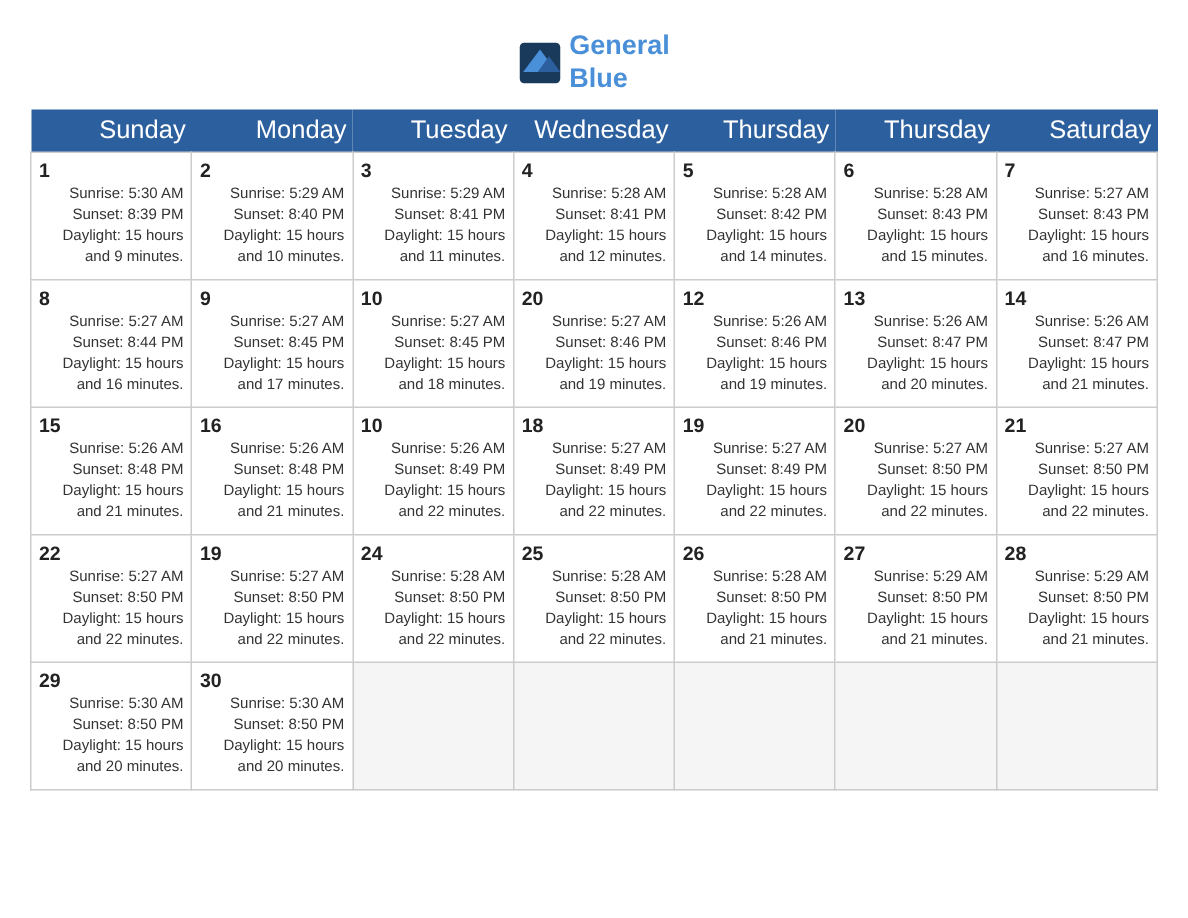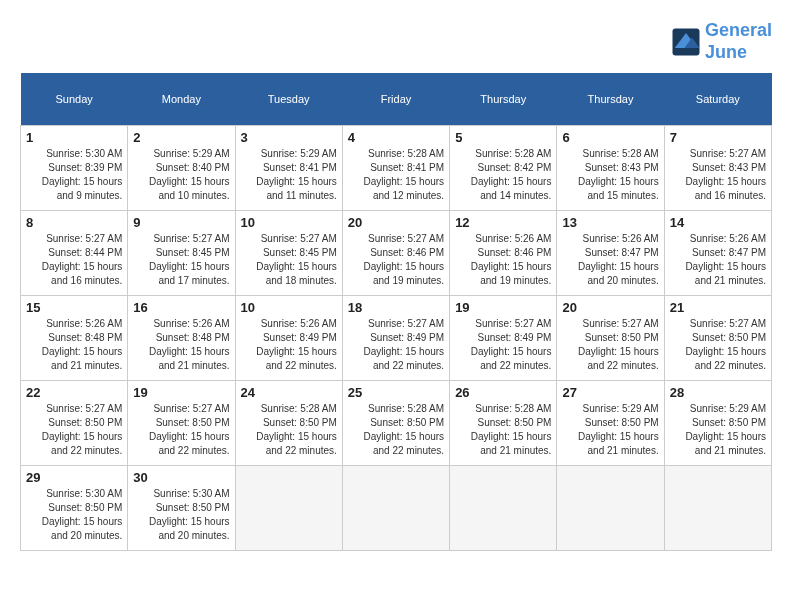--- a/index.html
+++ b/index.html
@@ -5,21 +5,21 @@
     * { box-sizing: border-box; margin: 0; padding: 0; }
     body {
       font-family: Arial, sans-serif;
       background: #fff;
       width: 792px;
       min-height: 612px;
       padding: 20px;
     }
     .header {
       display: flex;
-      justify-content: flex-end;
+      justify-content: center;
       align-items: flex-start;
       margin-bottom: 10px;
     }
     .logo {
       display: flex;
       align-items: center;
     }
     .logo-text {
       font-size: 18px;
       font-weight: bold;
@@ -47,23 +47,23 @@
       color: #555;
     }
     table {
       width: 100%;
       border-collapse: collapse;
       font-size: 11px;
     }
     th {
       background-color: #2c5f9e;
       color: #fff;
-      padding: 20px 4px;
-      text-align: center;
-      font-size: 11px;
+      padding: 4px 4px;
+      text-align: right;
+      font-size: 17px;
       font-weight: normal;
     }
     td {
       border: 1px solid #ccc;
       vertical-align: top;
       padding: 4px 5px;
       height: 85px;
       width: 14.28%;
       background: #fff;
     }
@@ -89,32 +89,32 @@
 
 <div class="header">
   <div class="logo">
     <svg class="logo-icon" viewBox="0 0 40 40">
       <rect x="2" y="2" width="36" height="36" rx="4" fill="#1a3a5c"></rect>
       <polygon points="20,8 35,28 5,28" fill="#4a90d9"></polygon>
       <polygon points="28,14 38,28 18,28" fill="#2c5f9e"></polygon>
     </svg>
     <div class="logo-text">
       <div><span>General</span></div>
-      <div><span style="color:#4a90d9">June</span></div>
+      <div><span style="color:#4a90d9">Blue</span></div>
     </div>
   </div>
 </div>
 
 <table>
   <thead>
     <tr>
     <th>Sunday</th>
         <th>Monday</th>
         <th>Tuesday</th>
-        <th>Friday</th>
+        <th>Wednesday</th>
         <th>Thursday</th>
         <th>Thursday</th>
         <th>Saturday</th>
       </tr>
   </thead>
   <tbody id="calendar-body">
   <tr>
         <td>
           <span class="day-num">1</span>
           <div class="day-info" style="white-space: pre-line;">Sunrise: 5:30 AM

